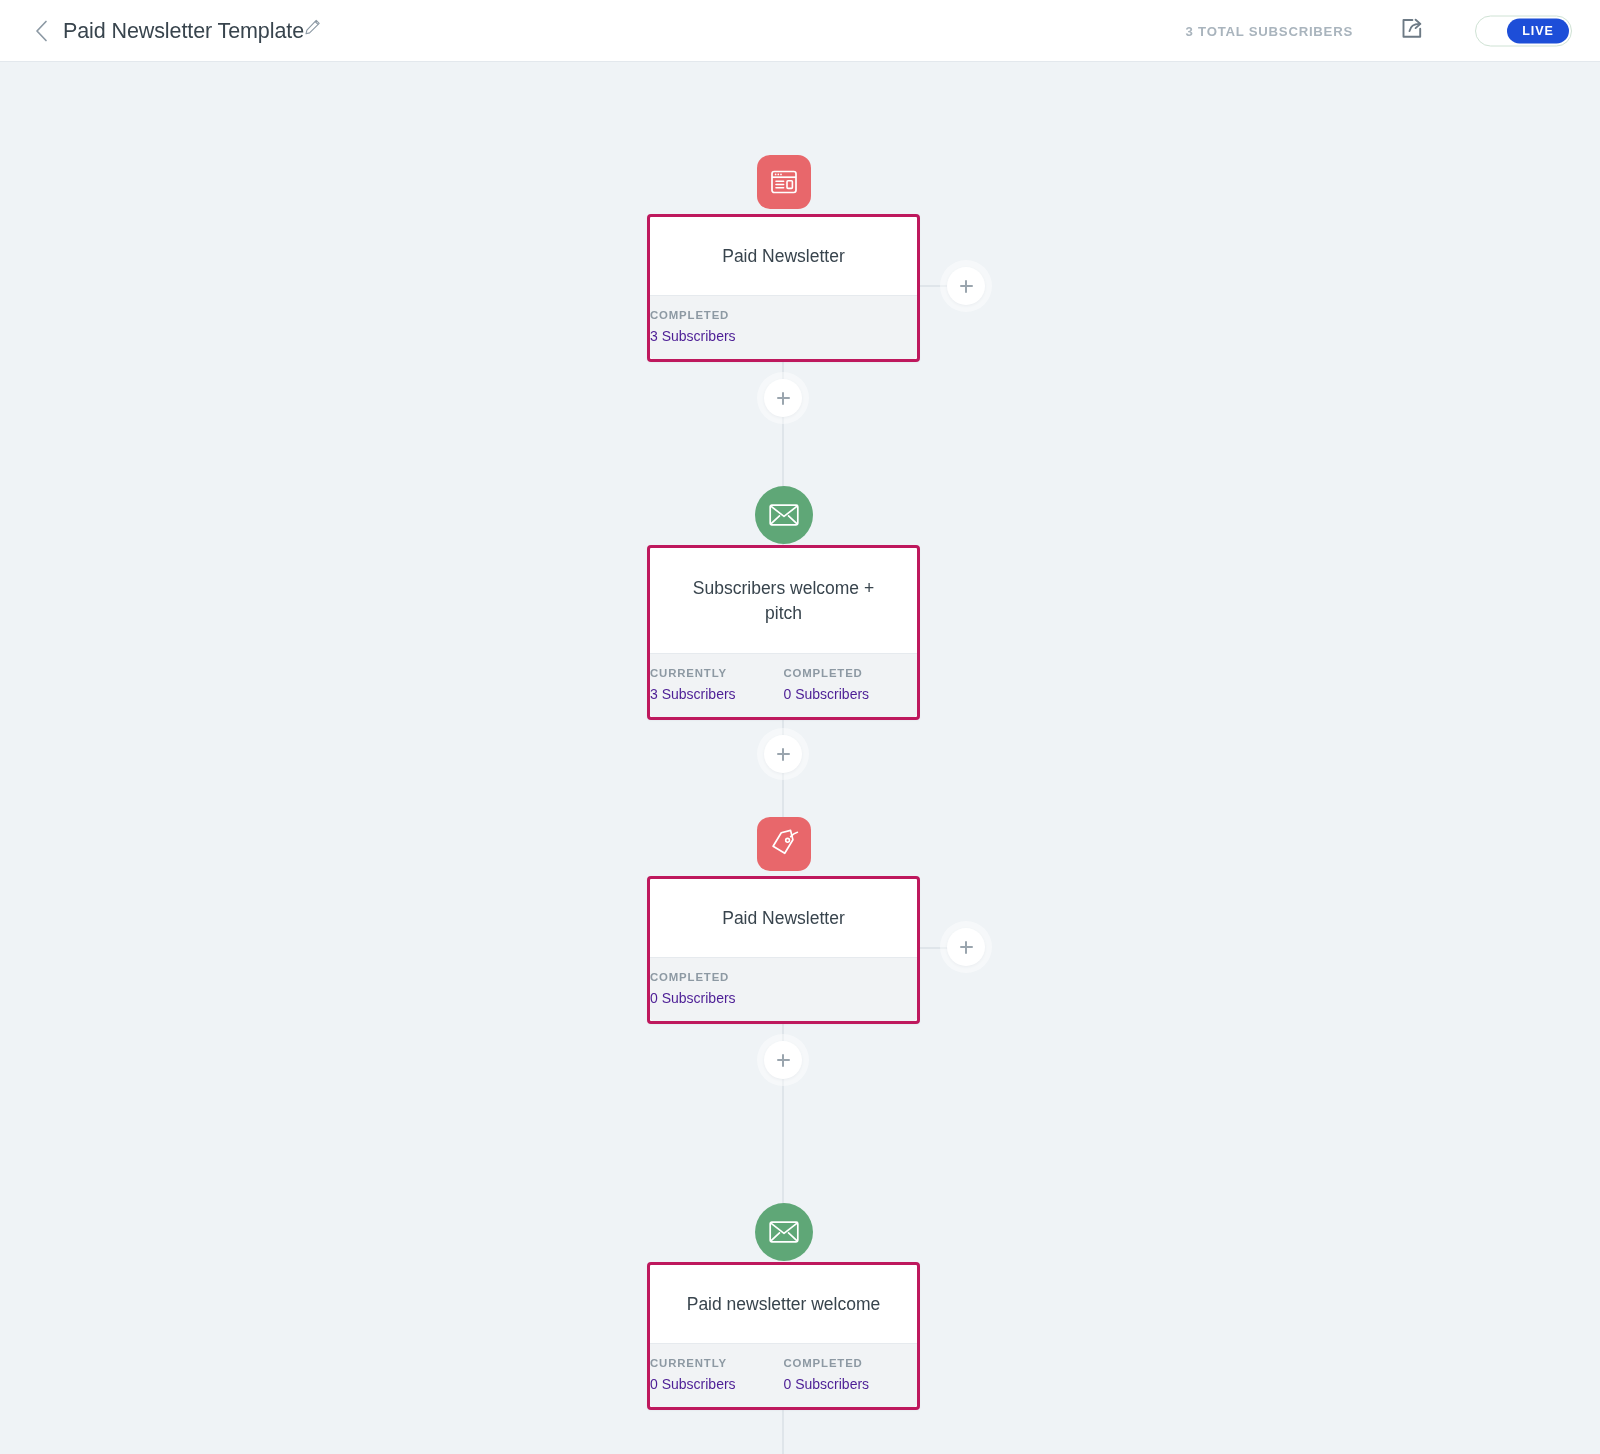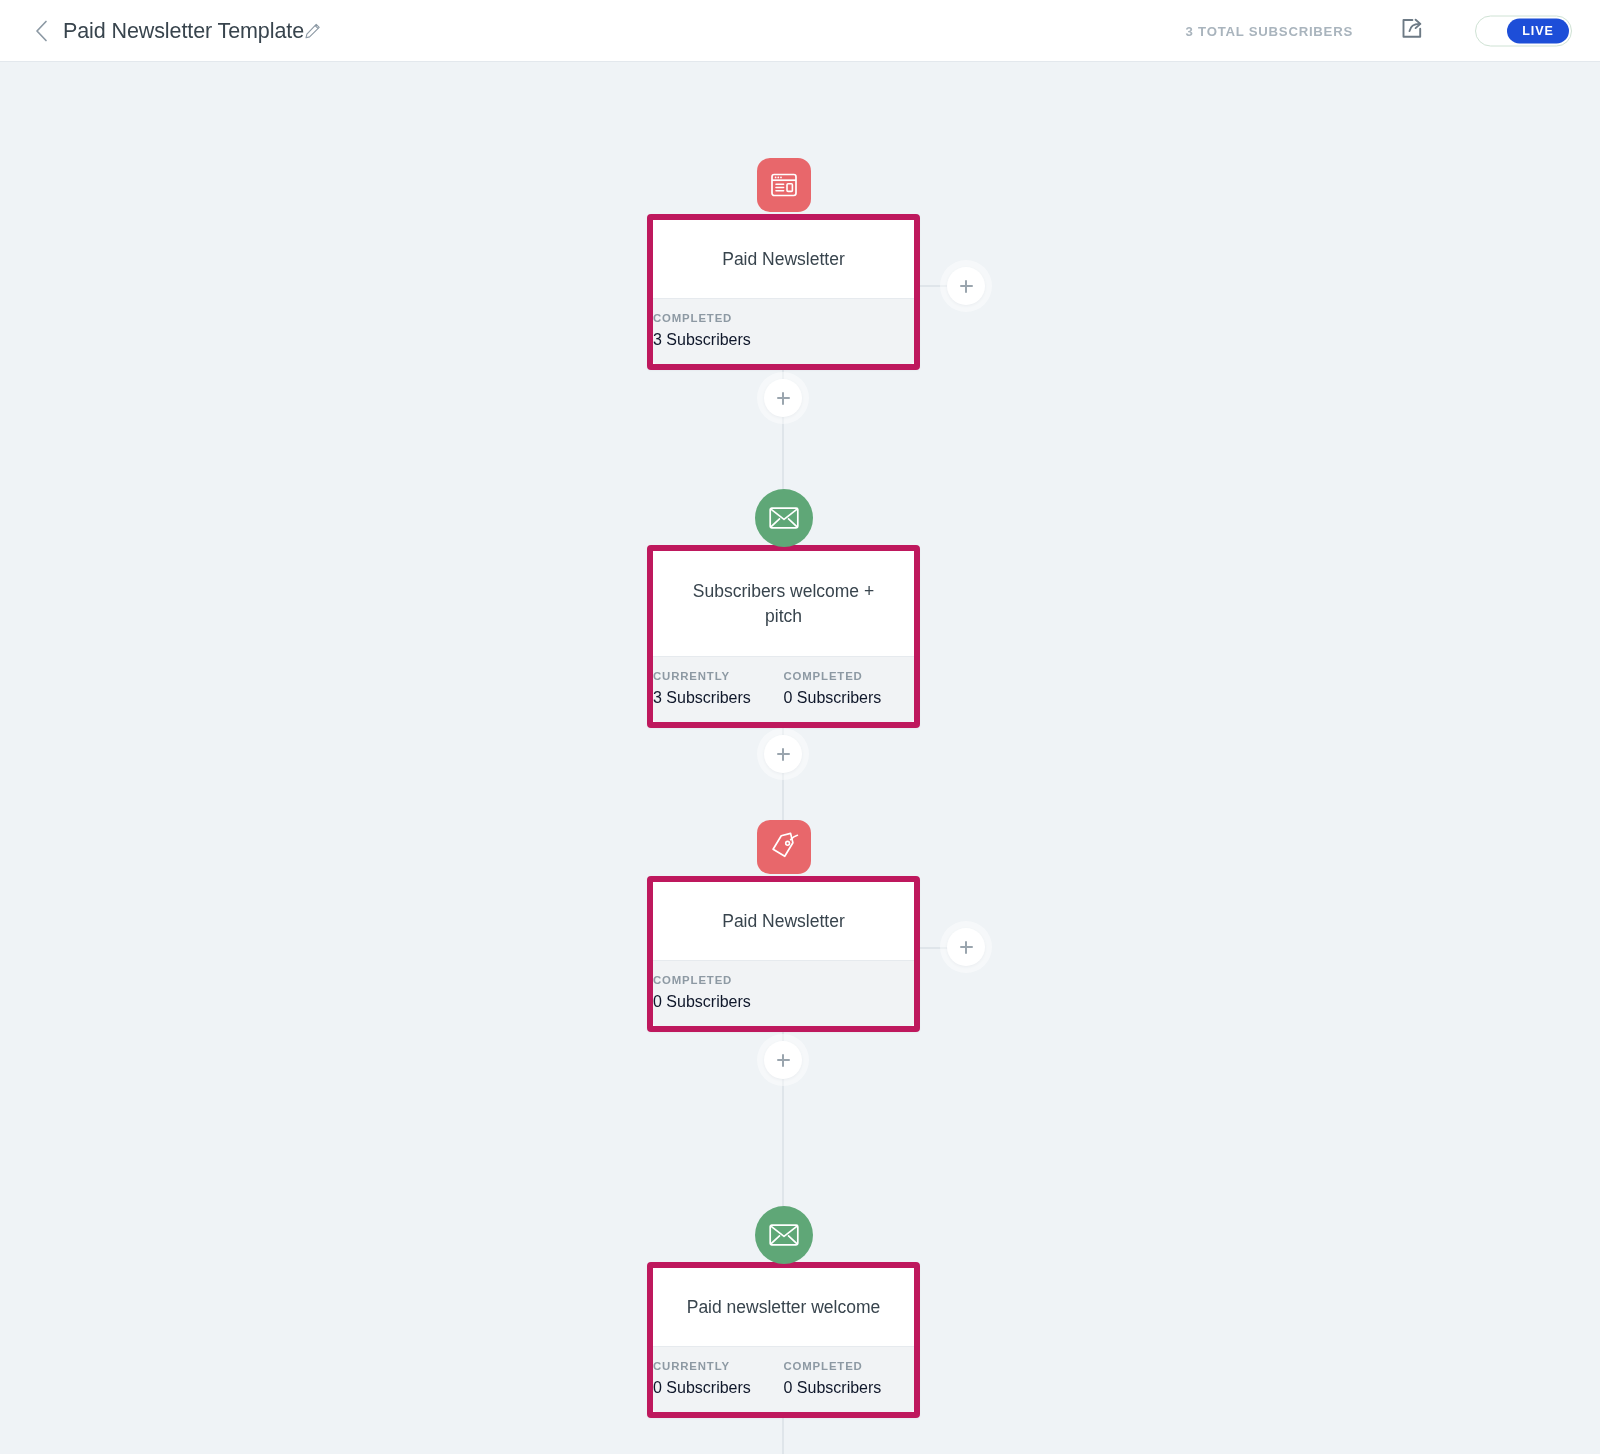--- a/index.html
+++ b/index.html
@@ -32,21 +32,20 @@
     display: flex; align-items: center; justify-content: center;
     cursor: pointer;
   }
   .back-btn svg { display: block; }
 
   .title-wrap {
     position: absolute;
     left: 63px; top: 50%;
     transform: translateY(-50%);
     display: flex;
-    align-items: center;
   }
   .page-title {
     font-size: 21.5px;
     font-weight: 400;
     color: #38444d;
     letter-spacing: -0.1px;
     white-space: nowrap;
   }
   .edit-icon { width: 17px; height: 17px; cursor: pointer; display:block; }
 
@@ -148,21 +147,21 @@
   }
   .plus::before { width: 13px; height: 2px; }
   .plus::after  { width: 2px; height: 13px; }
 
   
   .card {
     position: absolute;
     left: 647px;
     width: 273px;
     background: #ffffff;
-    border: 6px solid #be185d;
+    border: 3px solid #be185d;
     border-radius: 4px;
     box-shadow: 0 1px 2px rgba(125,140,155,0.06);
   }
   .card-body {
     background: #ffffff;
     border-radius: 4px 4px 0 0;
     position: relative;
     display: flex;
     align-items: center;
     justify-content: center;
@@ -190,22 +189,22 @@
   .stat-label {
     font-size: 11.4px;
     font-weight: 700;
     letter-spacing: 0.85px;
     color: #8d99a3;
     text-transform: uppercase;
     display: block;
     margin-bottom: 7px;
   }
   .stat-value {
-    font-size: 16px;
-    color: #0f172a;
+    font-size: 14px;
+    color: #4c1d95;
     font-weight: 400;
     display: block;
   }
 
   
   .node-icon {
     position: absolute;
     left: 50%;
     transform: translateX(-50%);
     display: flex;

